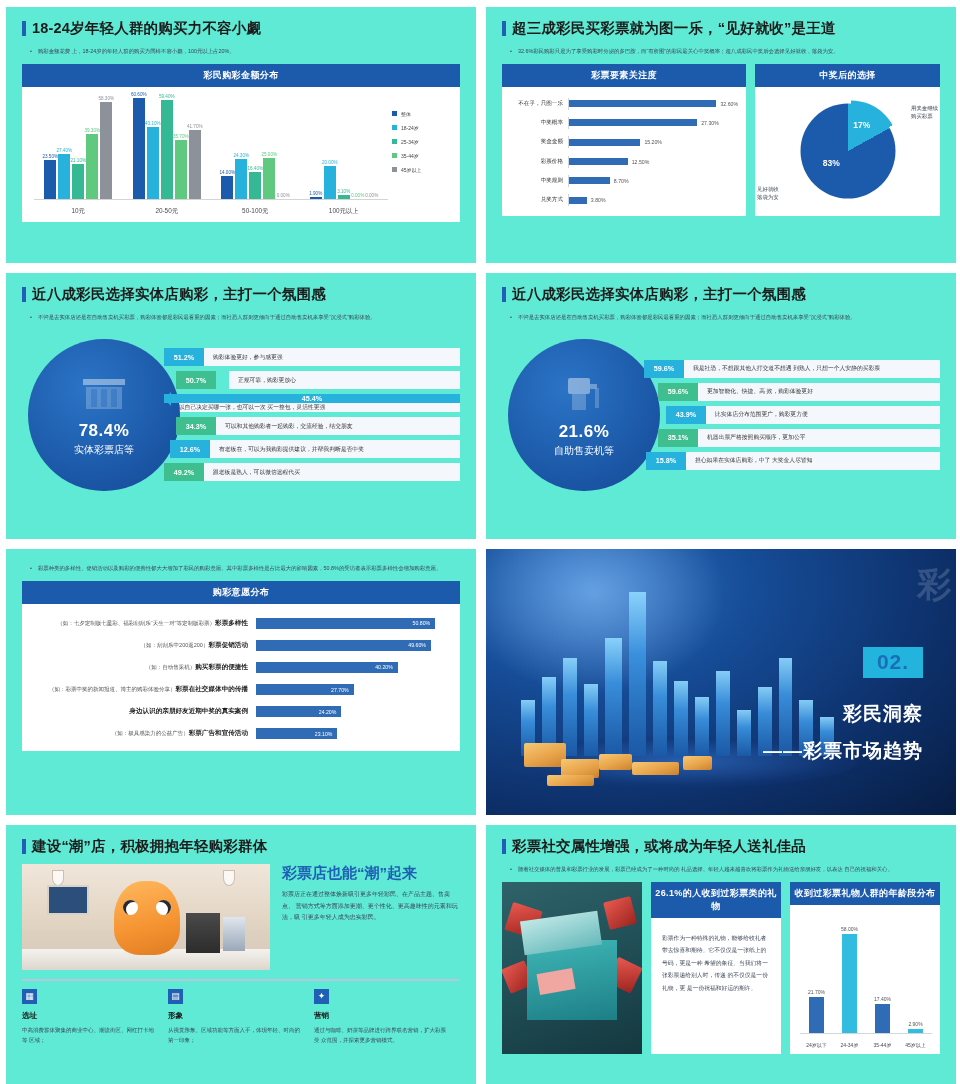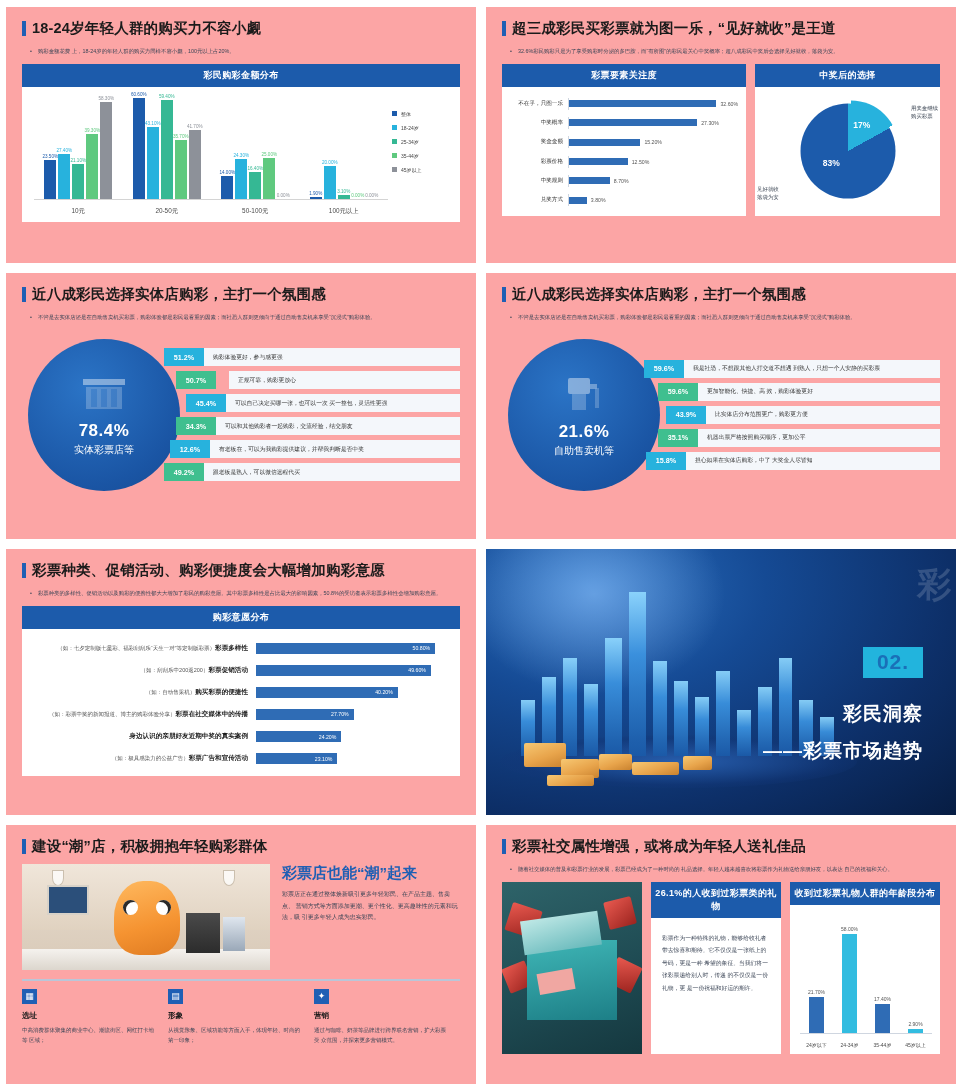--- a/index.html
+++ b/index.html
@@ -11,21 +11,21 @@
   }
   .grid {
     display: grid;
     grid-template-columns: 470px 470px;
     grid-template-rows: 256px 266px 266px 266px;
     gap: 10px;
     padding: 7px 6px;
     width: 960px; height: 1084px;
   }
   .panel {
-    background: #fca5a5;
+    background: #5eead4;
     position: relative;
     overflow: hidden;
     padding: 14px 16px 10px 16px;
   }
   .panel.flush { padding: 0; }
 
   
   .slide-title {
     display: flex; align-items: center;
     font-size: 14.5px; font-weight: bold; color: #1b1b1b;
@@ -458,21 +458,21 @@
       </div>
       <div class="cb-list" id="p3-list">
           <div class="cb-item" style="margin-left: 0px;">
             <div class="cb-tag" style="background: rgb(39, 178, 221); border-right-color: rgb(39, 178, 221); color: rgb(255, 255, 255);">51.2%</div>
             <div class="cb-txt">购彩体验更好，参与感更强</div>
           </div>
           <div class="cb-item" style="margin-left: 12px; gap: 13px;">
             <div class="cb-tag" style="background: rgb(63, 191, 143); border-right-color: rgb(63, 191, 143); color: rgb(255, 255, 255);">50.7%</div>
             <div class="cb-txt">正规可靠，购彩更放心</div>
           </div>
-          <div class="cb-item" style="margin-left: 22px;">
+          <div class="cb-item" style=" flex-direction: column;">
             <div class="cb-tag" style="background: rgb(39, 178, 221); border-right-color: rgb(39, 178, 221); color: rgb(255, 255, 255);">45.4%</div>
             <div class="cb-txt">可以自己决定买哪一张，也可以一次 买一整包，灵活性更强</div>
           </div>
           <div class="cb-item" style="margin-left: 12px;">
             <div class="cb-tag" style="background: rgb(63, 191, 143); border-right-color: rgb(63, 191, 143); color: rgb(255, 255, 255);">34.3%</div>
             <div class="cb-txt">可以和其他购彩者一起购彩，交流经验，结交朋友</div>
           </div>
           <div class="cb-item" style="margin-left: 6px;">
             <div class="cb-tag" style="background: rgb(39, 178, 221); border-right-color: rgb(39, 178, 221); color: rgb(255, 255, 255);">12.6%</div>
             <div class="cb-txt">有老板在，可以为我购彩提供建议，并帮我判断是否中奖</div>
@@ -526,24 +526,20 @@
           </div>
           <div class="cb-item" style="margin-left: 2px;">
             <div class="cb-tag" style="background: rgb(39, 178, 221); border-right-color: rgb(39, 178, 221); color: rgb(255, 255, 255);">15.8%</div>
             <div class="cb-txt">担心如果在实体店购彩，中了 大奖金人尽皆知</div>
           </div>
         </div>
     </div>
   </div>
 
   <div class="panel">
-    <div class="slide-title">
-      <span class="title-bar"></span>
-      <span>彩票种类、促销活动、购彩便捷度会大幅增加购彩意愿</span>
-    </div>
     <div class="bullet">
       <span class="dot">•</span>
       <span class="btxt">彩票种类的多样性、促销活动以及购彩的便携性都大大增加了彩民的购彩意愿。其中彩票多样性是占比最大的影响因素，50.8%的受访者表示彩票多样性会增加购彩意愿。</span>
     </div>
     <div class="card p5-card">
       <div class="card-head">购彩意愿分布</div>
       <div class="p5-body" id="p5-body">
           <div class="p5-row">
             <div class="p5-label"><span class="note">（如：七夕定制版七星彩、福彩刮刮乐“天生一对”等定制版彩票）</span><span class="strong">彩票多样性</span></div>
             <div class="p5-track">

